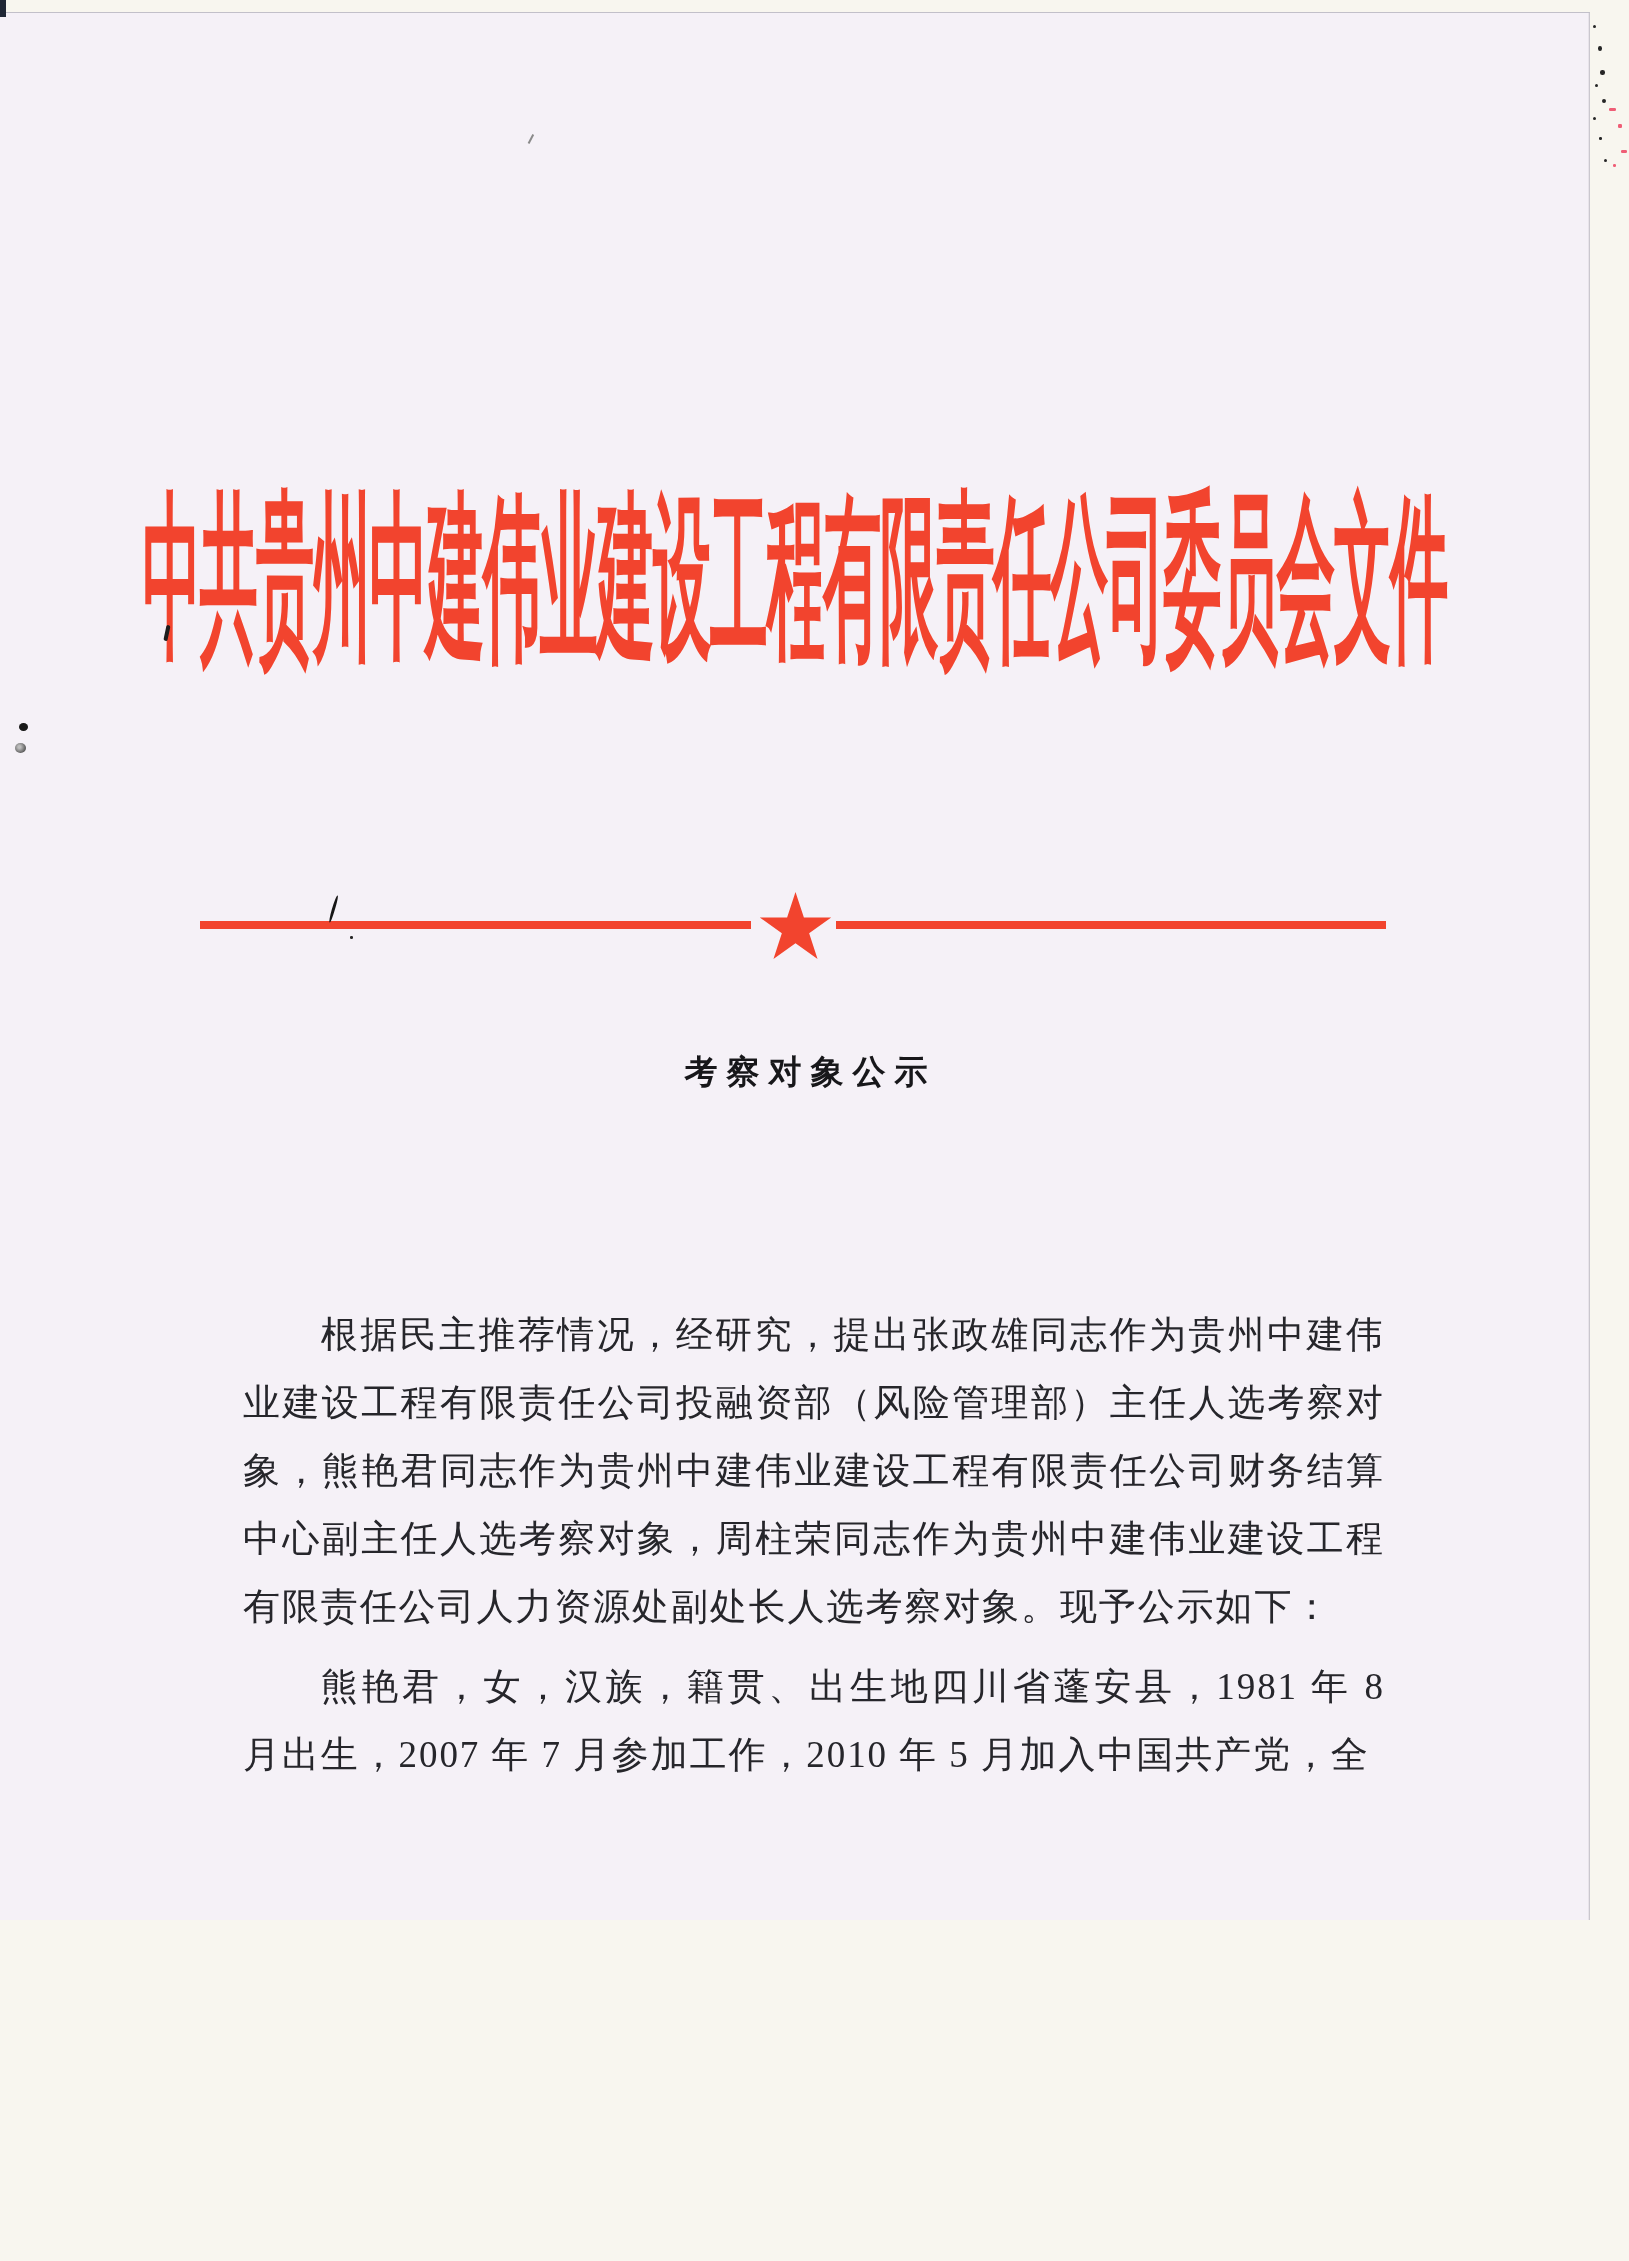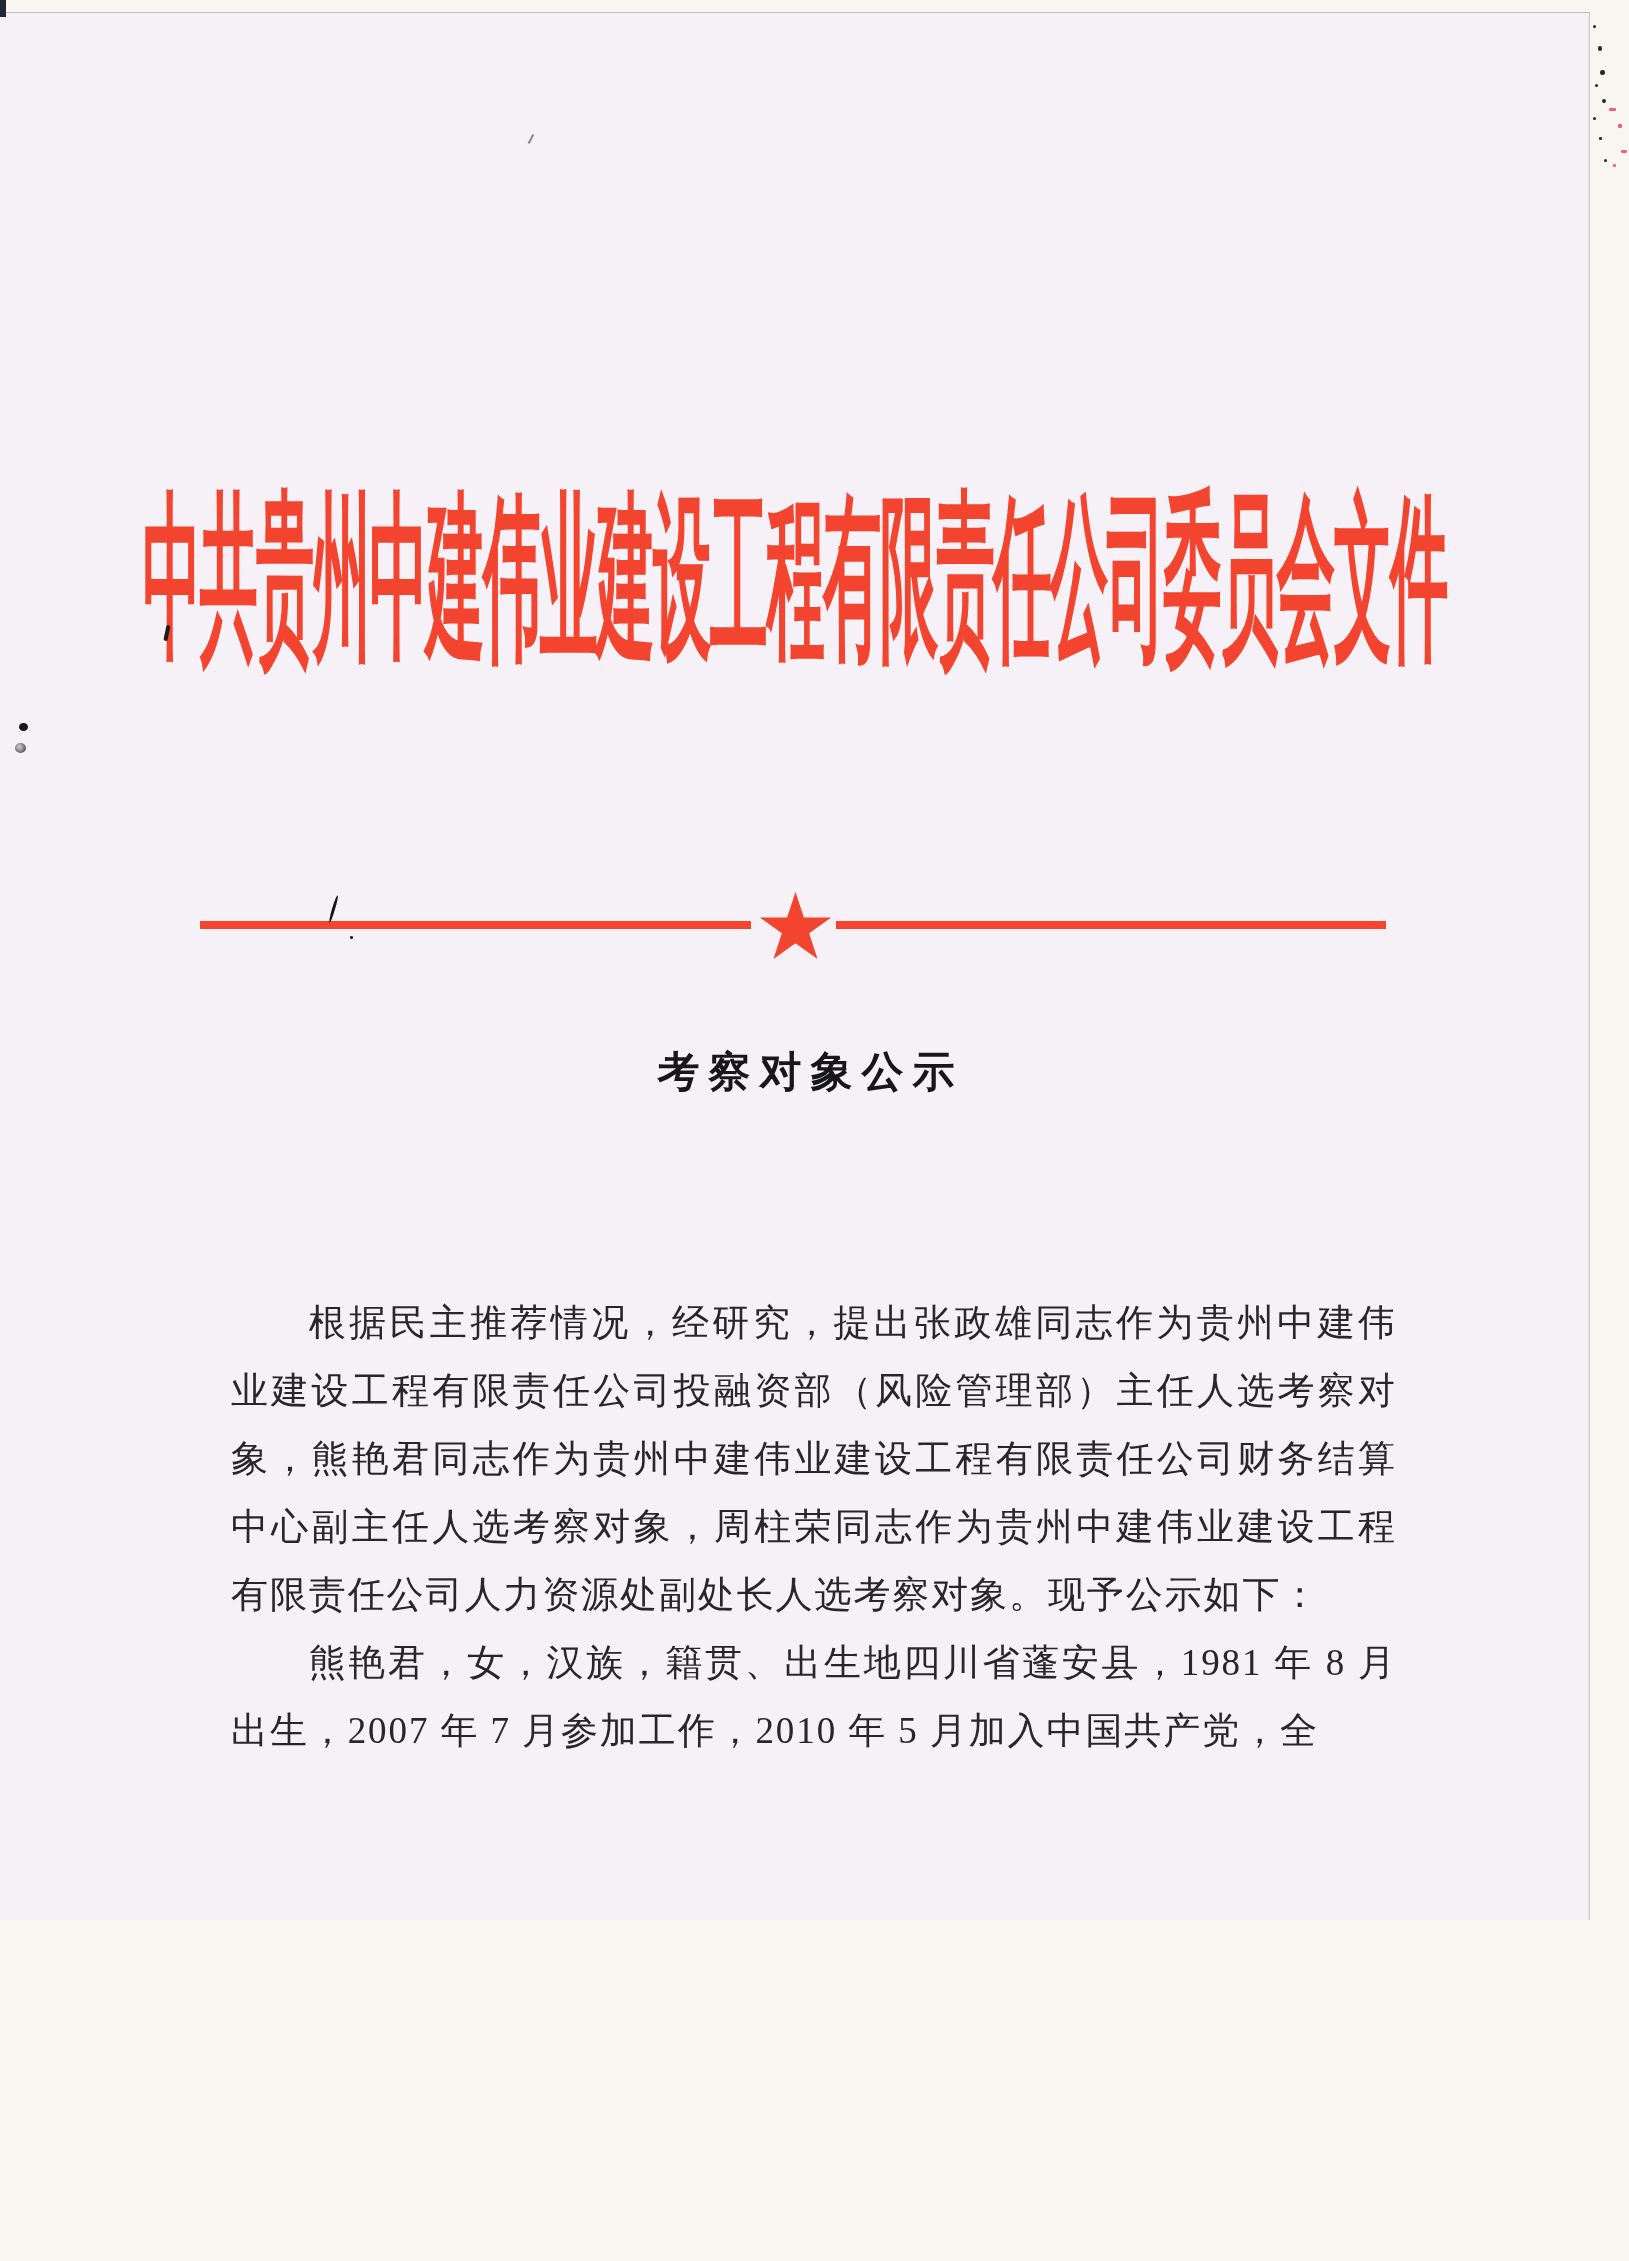--- a/index.html
+++ b/index.html
@@ -53,41 +53,41 @@
     width: 75px; height: 74px;
   }
   .star-wrap svg { width: 100%; height: 100%; display: block; }
   
   .doc-title {
     position: absolute;
     left: 0; top: 1039px;
     width: 1590px; height: 67px;
     line-height: 67px;
     text-align: center;
-    font-size: 42px;
+    font-size: 33px;
     font-weight: bold;
     letter-spacing: 9px;
     text-indent: 31px;
     color: #17171a;
     font-family: "Liberation Serif", serif;
   }
   
   .body-text {
     position: absolute;
     left: 231px; top: 1289px;
     width: 1166px;
     font-size: 37px;
     line-height: 68px;
     letter-spacing: 1.9px;
     color: #26262b;
     text-align: justify;
     text-justify: inter-ideograph;
     font-family: "Liberation Serif", serif;
   }
-  .body-text p { margin: 0; text-indent: 2.1em; }
+  .body-text p { margin: 12px; text-indent: 2.1em; }
   
   .artifact { position: absolute; }
   .corner-mark { left: 0; top: 0; width: 6.4px; height: 17px; background: #202736; }
   .dot { border-radius: 50%; background: #262626; }
   .spk1 { left: 1593px; top: 24.5px;  width: 3.2px;  height: 3.2px; }
   .spk2 { left: 1598px; top: 46px;  width: 3.9px;  height: 4.5px; }
   .spk3 { left: 1600px; top: 70px; width: 4.5px;  height: 4.5px; }
   .spk4 { left: 1595px; top: 84px; width: 3.2px;  height: 3.2px; }
   .spk5 { left: 1602px; top: 99px; width: 3.9px;  height: 3.9px; }
   .spk6 { left: 1593px; top: 117px; width: 3.2px;  height: 3.2px; }

